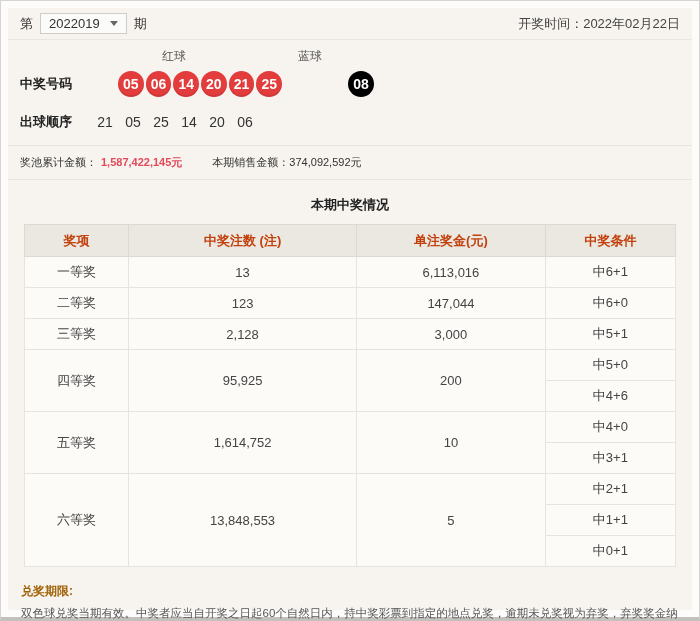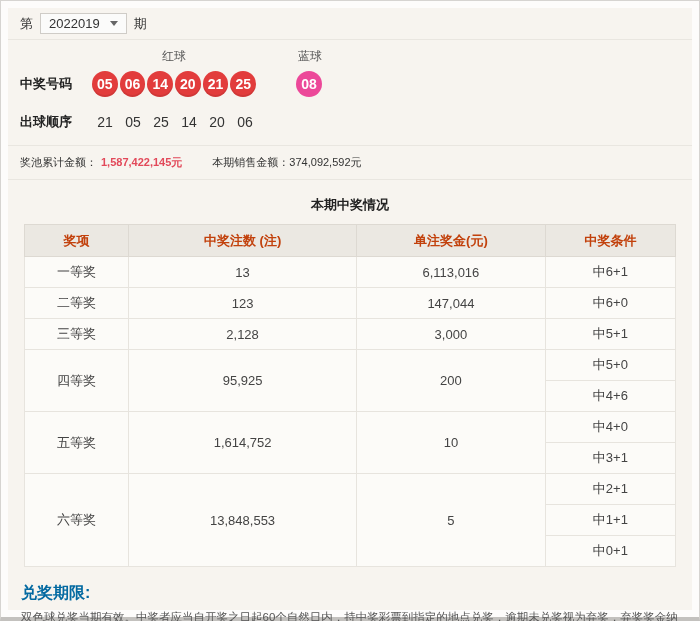--- a/index.html
+++ b/index.html
@@ -43,30 +43,30 @@
   .draw-time { color:#444; }
 
   
   .numbers-section {
     padding:8px 12px 14px;
     border-bottom:1px solid #e9e6e0;
   }
   .group-labels { display:flex; padding-left:72px; font-size:12px; color:#555; }
   .red-group-label { width:164px; text-align:center; }
   .blue-group-label { margin-left:40px; width:28px; text-align:center; }
-  .balls-row { display:flex; align-items:center; margin-top:6px; }
+  .balls-row { display:flex; align-items:center; margin-top:6px;gap:26px; }
   .row-label { width:72px; font-size:13px; font-weight:bold; color:#222; }
   .red-balls { display:flex; gap:2px; width:164px; }
   .ball {
     width:26px; height:26px; border-radius:50%;
     display:flex; align-items:center; justify-content:center;
     color:#fff; font-size:14px; font-weight:bold;
   }
   .ball.red  { background:#e23c3c; box-shadow:inset 0 -2px 0 rgba(0,0,0,0.08); }
-  .ball.blue { background:#ec4899; margin-left:40px; }
+  .ball.blue { background:#000000; margin-left:40px; }
   .order-row { display:flex; align-items:center; margin-top:16px; }
   .order-nums { display:flex; gap:2px; }
   .order-num { width:26px; text-align:center; font-size:14px; color:#333; }
 
   
   .amounts-row {
     display:flex; align-items:center;
     padding:9px 12px; height:35px;
     border-bottom:1px solid #e9e6e0;
     font-size:11px;
@@ -96,37 +96,40 @@
     border:1px solid #e7e4de; height:31px;
     text-align:center; vertical-align:middle;
   }
   .col-prize  { width:16%; }
   .col-count  { width:35%; }
   .col-amount { width:29%; }
   .col-cond   { width:20%; }
 
   
   .footer-note { padding:16px 13px 0; font-size:12px; color:#444; }
-  .footer-heading { font-weight:bold; color:#0369a1; margin-bottom:5px; font-size:16px; }
+  .footer-heading { font-weight:bold; color:#a16207; margin-bottom:5px; font-size:12px; }
   .footer-body { color:#555; font-size:11.5px; line-height:1.5; }
 </style>
 </head>
 <body>
 
 <div class="page">
   <div class="content">
 
     <div class="top-bar">
       <div class="period-area">
         <span>第</span>
         <div class="period-select">
           <span>2022019</span>
           <span class="caret"></span>
         </div>
         <span>期</span>
+      </div>
+      <div class="draw-time">
+        <span>开奖时间：</span><span>2022年02月22日</span>
       </div>
     </div>
 
     <div class="numbers-section">
       <div class="group-labels">
         <span class="red-group-label">红球</span>
         <span class="blue-group-label">蓝球</span>
       </div>
       <div class="balls-row">
         <span class="row-label">中奖号码</span>

